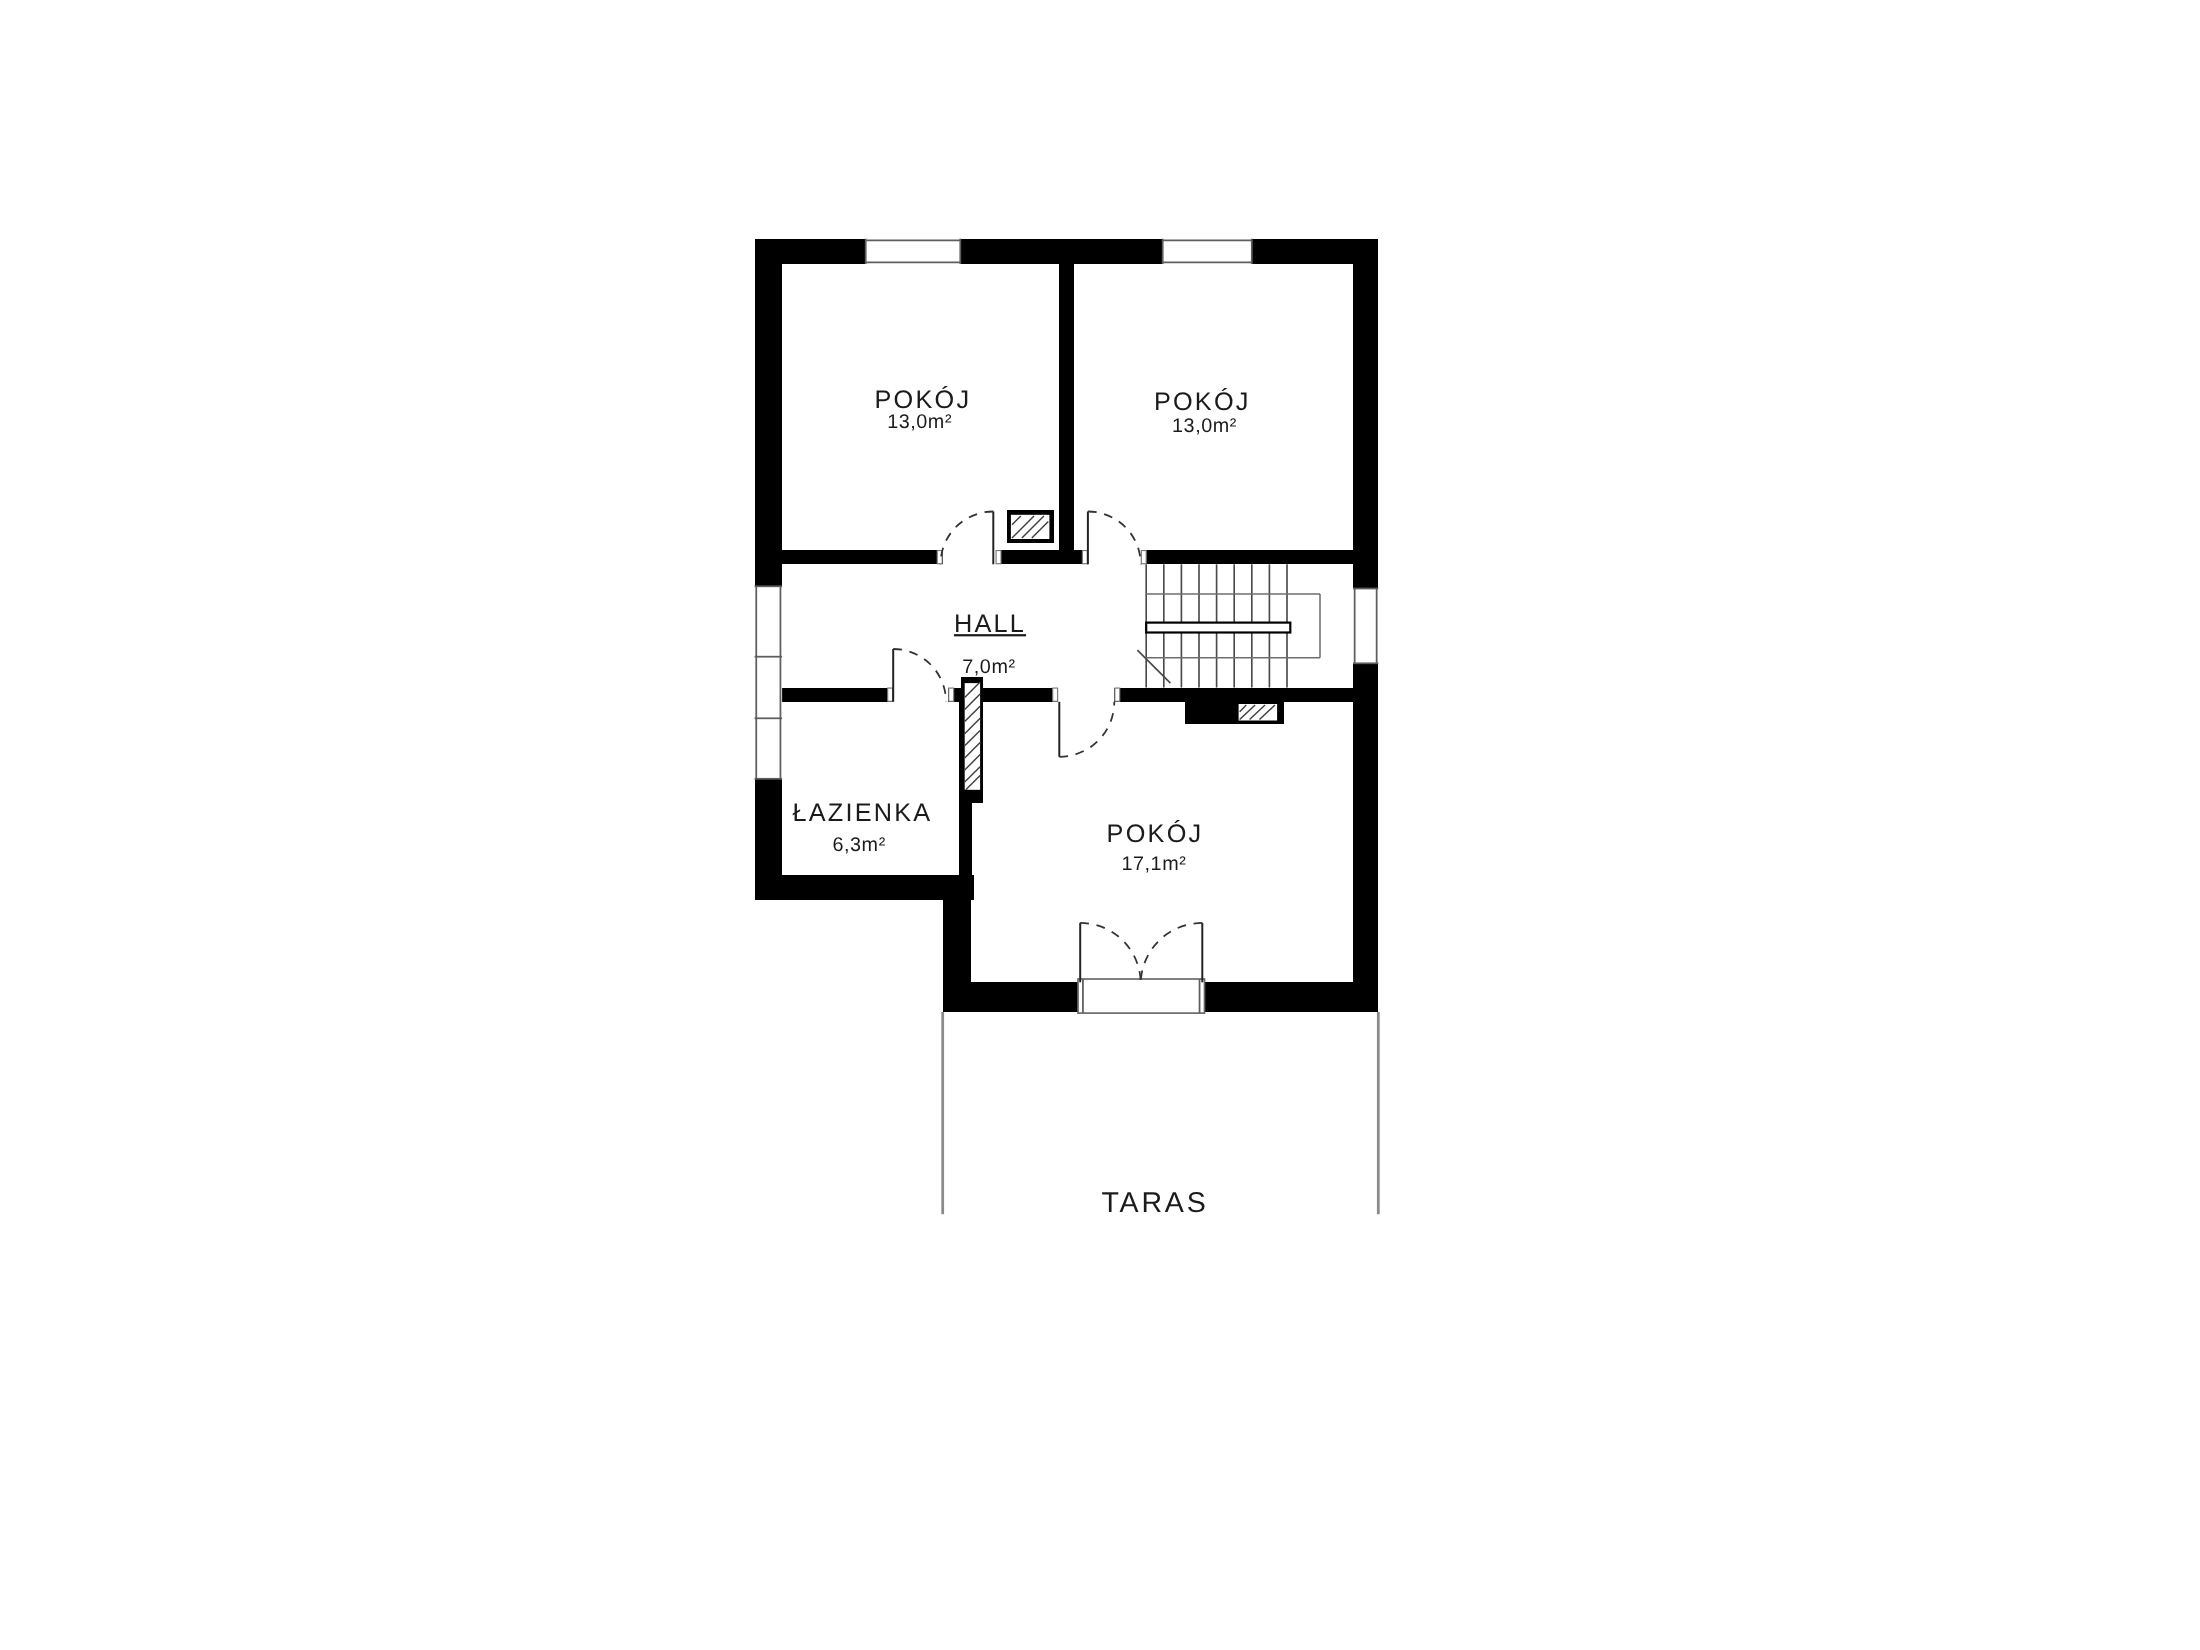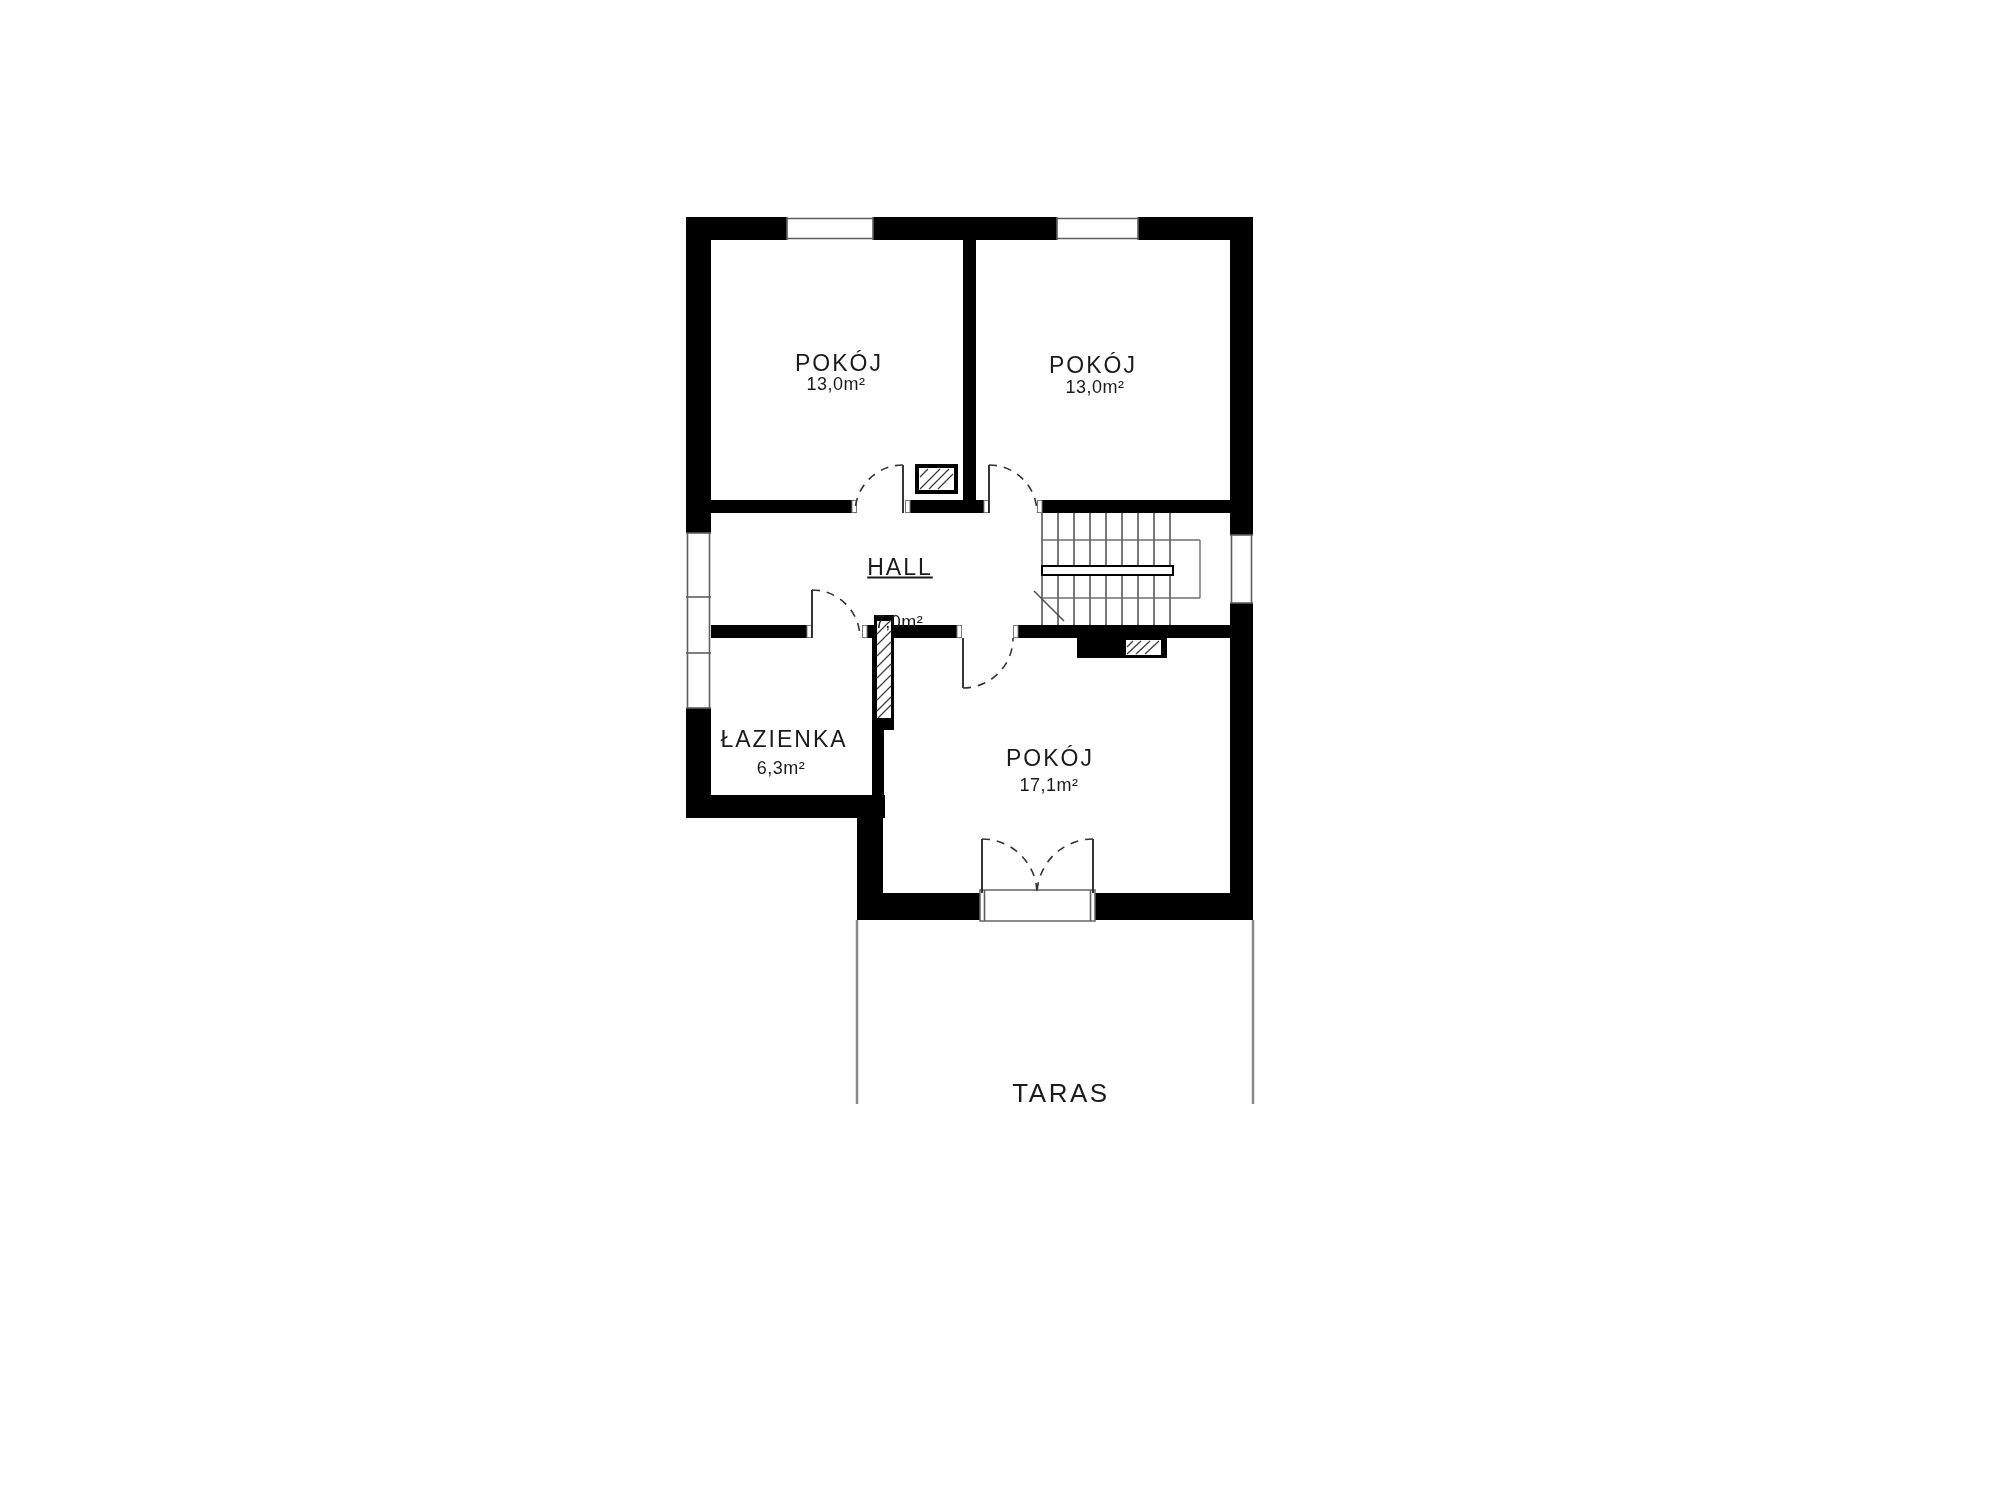--- a/index.html
+++ b/index.html
@@ -33,21 +33,21 @@
   .hatchline{stroke:#3f3f3f;stroke-width:1.3;}
   .doorbox{fill:#ffffff;stroke:#666666;stroke-width:1.5;}
   .label{
     position:absolute;
     transform:translate(-50%,-50%);
     white-space:nowrap;
     color:var(--text);
   }
   .room-name{font-size:23px;letter-spacing:2px;}
   .room-area{font-size:18px;letter-spacing:0.5px;}
-  .taras-name{font-size:26px;letter-spacing:2.5px;margin-left:11px;}
+  .taras-name{font-size:26px;letter-spacing:2.5px;}
 </style>
 </head>
 <body>
 
 <div class="canvas">
 
   <svg class="plan-svg" width="2000" height="1500" viewBox="0 0 2000 1500">
 
     <g shape-rendering="crispEdges">
 
@@ -210,21 +210,21 @@
     <path class="terrace" d="M857,920 L857,1293 L1253,1293 L1253,920"></path>
   </svg>
 
   <div class="label room-name" style="left:839px;top:363px;">POKÓJ</div>
   <div class="label room-area" style="left:836px;top:384px;">13,0m²</div>
 
   <div class="label room-name" style="left:1093px;top:365px;">POKÓJ</div>
   <div class="label room-area" style="left:1095px;top:387px;">13,0m²</div>
 
   <div class="label room-name" style="left:900px;top:567px;text-decoration:underline;">HALL</div>
-  <div class="label room-area" style="left:899px;top:622px;">7,0m²</div>
+  <div class="label room-area" style="left:899px;top:606px;">7,0m²</div>
 
   <div class="label room-name" style="left:784px;top:739px;">ŁAZIENKA</div>
   <div class="label room-area" style="left:781px;top:768px;">6,3m²</div>
 
   <div class="label room-name" style="left:1050px;top:758px;">POKÓJ</div>
   <div class="label room-area" style="left:1049px;top:785px;">17,1m²</div>
 
   <div class="label taras-name" style="left:1050px;top:1093px;">TARAS</div>
 </div>
 

